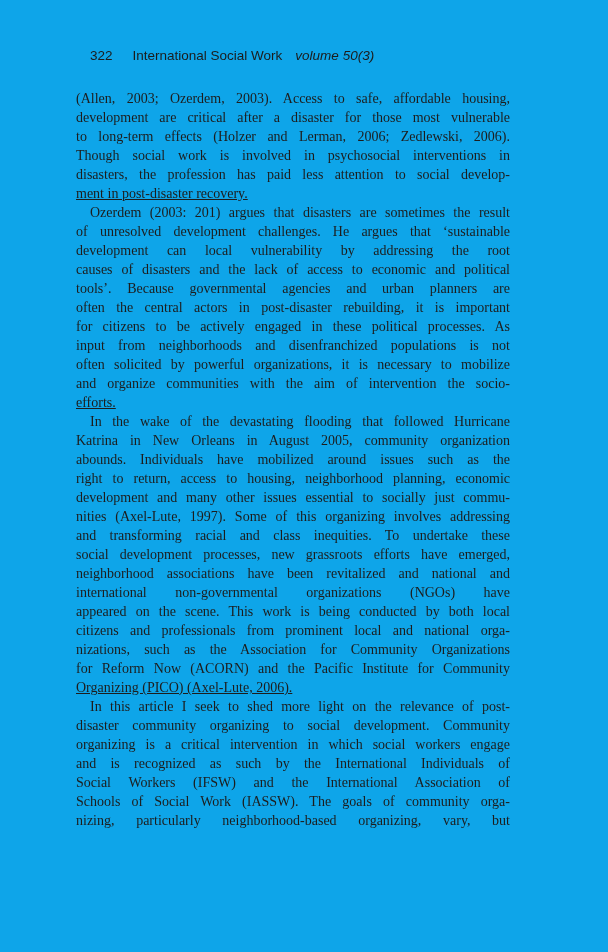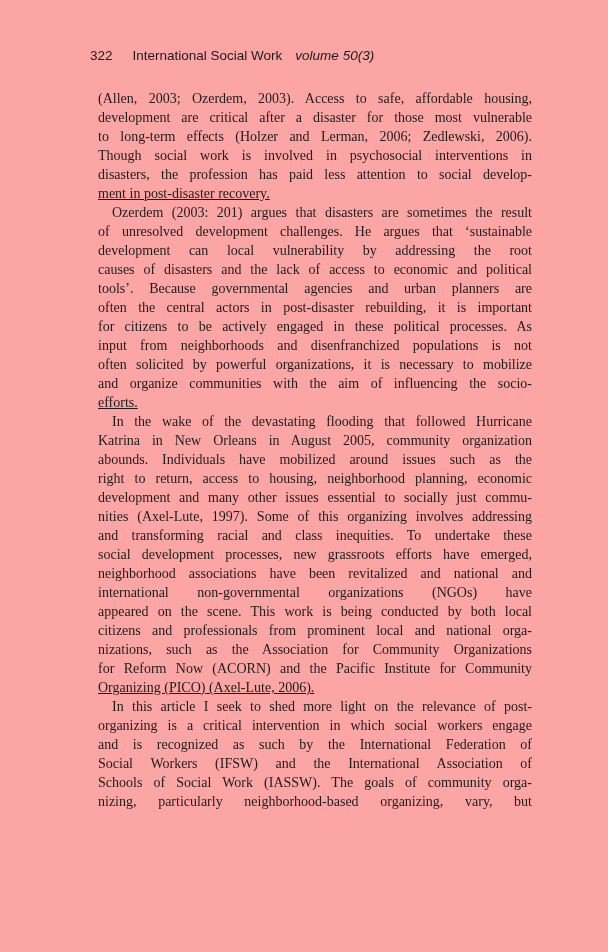--- a/index.html
+++ b/index.html
@@ -4,21 +4,21 @@
 <style>
   html, body {
     margin: 0;
     padding: 0;
     background: #ffffff;
   }
   .scan-page {
     position: relative;
     width: 608px;
     height: 952px;
-    background: #fca5a5;
+    background: #0ea5e9;
     overflow: hidden;
     font-family: "Liberation Serif", serif;
   }
   .running-head {
     position: absolute;
     left: 90px;
     top: 48px;
     width: 436px;
     font-family: "Liberation Sans", sans-serif;
     font-size: 13.5px;
@@ -30,21 +30,21 @@
     margin-right: 20px;
   }
   .running-head .journal-title {
     margin-right: 13px;
   }
   .running-head .volume-info {
     font-style: italic;
   }
   .body-text {
     position: absolute;
-    left: 98px;
+    left: 76px;
     top: 89px;
     width: 434px;
     font-size: 14px;
     line-height: 19px;
     color: #1d1d1d;
   }
   .paragraph {
     margin: 0;
     padding: 0;
   }
@@ -85,21 +85,21 @@
     <div class="paragraph">
       <div class="line indent">Ozerdem (2003: 201) argues that disasters are sometimes the result</div>
       <div class="line">of unresolved development challenges. He argues that ‘sustainable</div>
       <div class="line">development can local vulnerability by addressing the root</div>
       <div class="line">causes of disasters and the lack of access to economic and political</div>
       <div class="line">tools’. Because governmental agencies and urban planners are</div>
       <div class="line">often the central actors in post-disaster rebuilding, it is important</div>
       <div class="line">for citizens to be actively engaged in these political processes. As</div>
       <div class="line">input from neighborhoods and disenfranchized populations is not</div>
       <div class="line">often solicited by powerful organizations, it is necessary to mobilize</div>
-      <div class="line">and organize communities with the aim of influencing the socio-</div>
+      <div class="line">and organize communities with the aim of intervention the socio-</div>
       <div class="line last">efforts.</div>
     </div>
 
     <div class="paragraph">
       <div class="line indent">In the wake of the devastating flooding that followed Hurricane</div>
       <div class="line">Katrina in New Orleans in August 2005, community organization</div>
       <div class="line">abounds. Individuals have mobilized around issues such as the</div>
       <div class="line">right to return, access to housing, neighborhood planning, economic</div>
       <div class="line">development and many other issues essential to socially just commu-</div>
       <div class="line">nities (Axel-Lute, 1997). Some of this organizing involves addressing</div>
@@ -109,21 +109,22 @@
       <div class="line">international non-governmental organizations (NGOs) have</div>
       <div class="line">appeared on the scene. This work is being conducted by both local</div>
       <div class="line">citizens and professionals from prominent local and national orga-</div>
       <div class="line">nizations, such as the Association for Community Organizations</div>
       <div class="line">for Reform Now (ACORN) and the Pacific Institute for Community</div>
       <div class="line last">Organizing (PICO) (Axel-Lute, 2006).</div>
     </div>
 
     <div class="paragraph">
       <div class="line indent">In this article I seek to shed more light on the relevance of post-</div>
+      <div class="line">disaster community organizing to social development. Community</div>
       <div class="line">organizing is a critical intervention in which social workers engage</div>
-      <div class="line">and is recognized as such by the International Federation of</div>
+      <div class="line">and is recognized as such by the International Individuals of</div>
       <div class="line">Social Workers (IFSW) and the International Association of</div>
       <div class="line">Schools of Social Work (IASSW). The goals of community orga-</div>
       <div class="line">nizing, particularly neighborhood-based organizing, vary, but</div>
     </div>
 
   </div>
 </div>
 
 </body></html>

